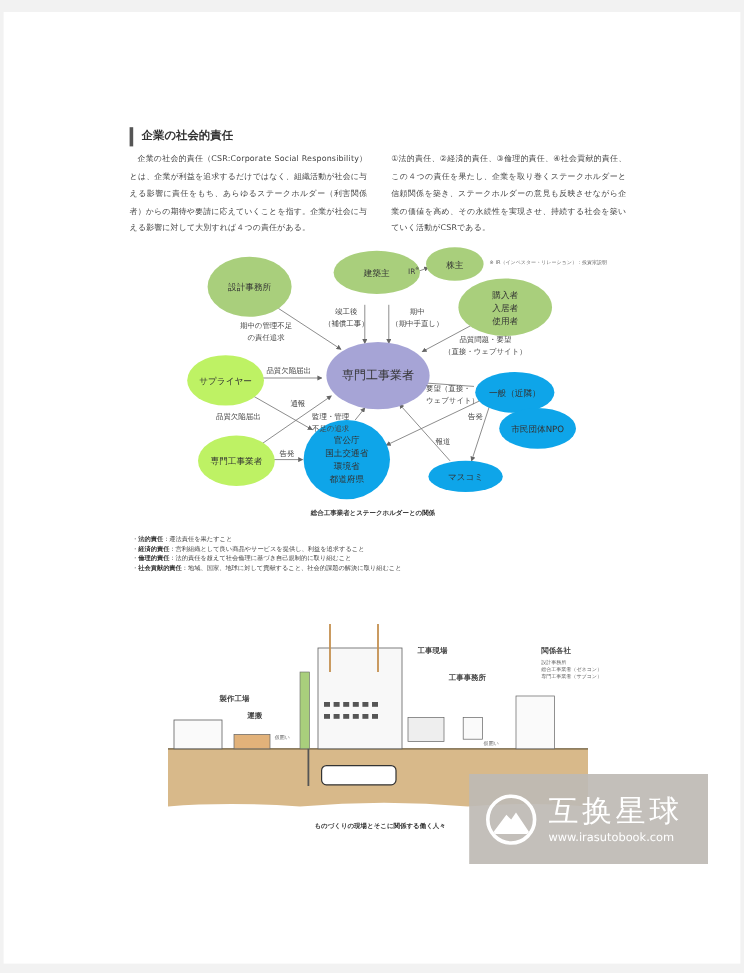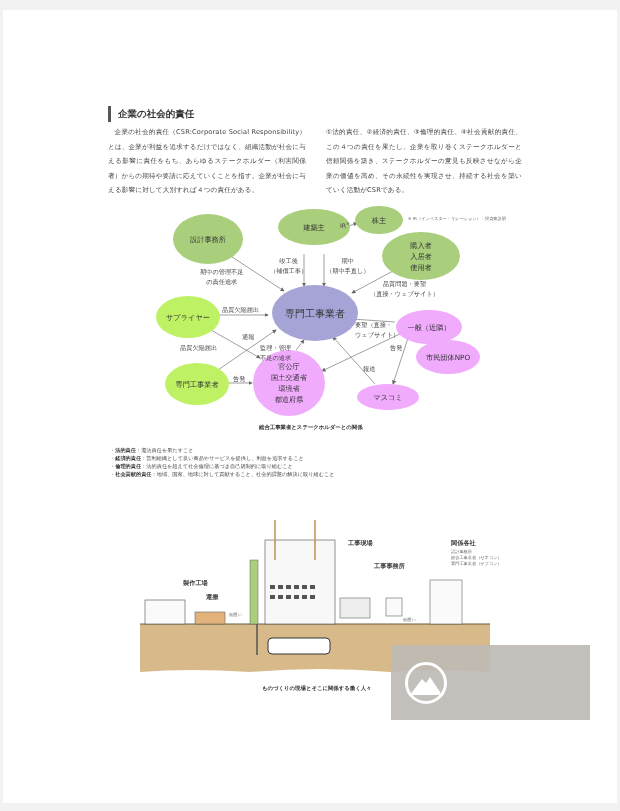--- a/index.html
+++ b/index.html
@@ -7,21 +7,21 @@
   body { font-family: "DejaVu Sans", sans-serif; color: #333; position: relative; }
   .page { position: absolute; left: 3px; top: 10px; width: 614px; height: 793px; background: #fff; }
   .section-title { position: absolute; left: 108px; top: 106px; height: 16px; padding-left: 7px; border-left: 3px solid #555; font-size: 9.5px; font-weight: bold; color: #333; line-height: 16px; }
   .para { position: absolute; font-size: 6.6px; line-height: 14.5px; color: #444; text-align: justify; letter-spacing: 0.15px; }
   .para.left { left: 108px; top: 125px; width: 198px; text-indent: 1em; }
   .para.right { left: 326px; top: 125px; width: 196px; }
   .diagram { position: absolute; left: 0; top: 0; width: 620px; height: 811px; }
   .node { position: absolute; border-radius: 50%; display: flex; align-items: center; justify-content: center; text-align: center; font-size: 7.2px; font-weight: normal; color: #333; line-height: 11px; }
   .green { background: #a9cf7c; }
   .pink { background: #bef264; }
-  .yellow { background: #f0abfc; }
+  .yellow { background: #0ea5e9; }
   .purple { background: #a6a4d6; font-size: 10px; }
   .lbl { position: absolute; font-size: 6.2px; line-height: 10px; color: #444; text-align: center; white-space: nowrap; }
   .note { position: absolute; font-size: 4.2px; color: #666; white-space: nowrap; }
   .caption { position: absolute; font-size: 5.4px; font-weight: bold; color: #333; white-space: nowrap; }
   .bullets { position: absolute; left: 110px; top: 446px; font-size: 5.2px; line-height: 8px; color: #444; list-style: none; }
   .bullets b { color: #333; }
   .illus { position: absolute; left: 140px; top: 520px; width: 350px; height: 160px; }
   .watermark { position: absolute; left: 391px; top: 645px; width: 199px; height: 75px; background: rgba(190,186,180,0.92); display: flex; align-items: center; padding-left: 14px; }
   .wm-logo { width: 42px; height: 42px; border-radius: 50%; border: 3px solid #fff; position: relative; overflow: hidden; }
   .wm-text { margin-left: 10px; color: #fff; }
@@ -155,13 +155,17 @@
 <div class="note" style="left:229px;top:612px;">仮囲い</div>
 <div class="note" style="left:403px;top:617px;">仮囲い</div>
 <div class="caption" style="left:262px;top:685px;">ものづくりの現場とそこに関係する働く人々</div>
 
 <div class="watermark">
   <div class="wm-logo">
     <svg width="36" height="36" viewBox="0 0 36 36" style="position:absolute;left:0;top:0;">
         <path d="M2,30 L14,14 L18,18 L22,12 L34,30 Z" fill="#fff"></path>
       </svg>
   </div>
+  <div class="wm-text">
+    <div class="wm-title">互换星球</div>
+    <div class="wm-url">www.irasutobook.com</div>
+  </div>
 </div>
 
 </body></html>

